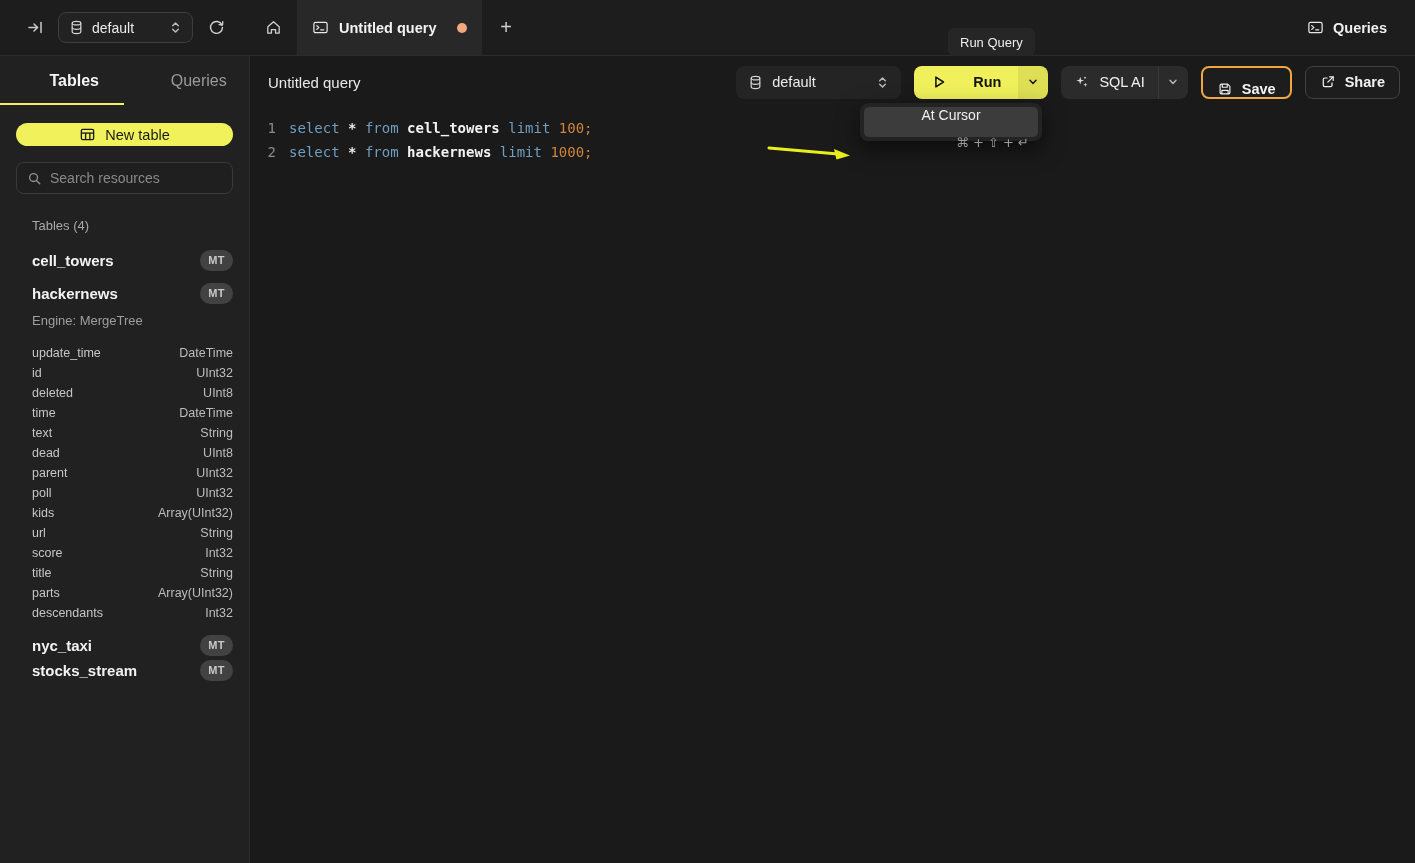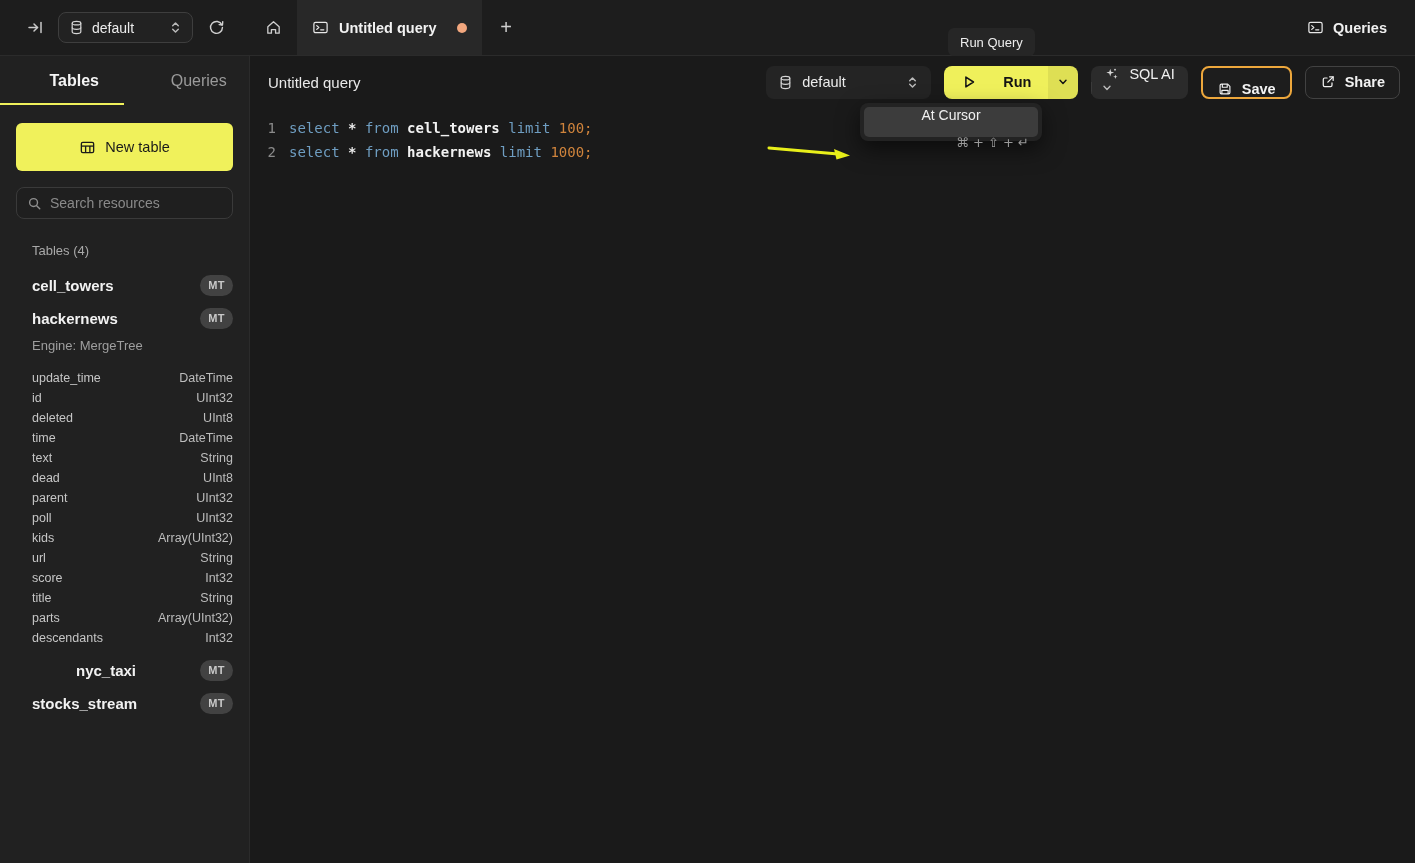--- a/index.html
+++ b/index.html
@@ -28,21 +28,21 @@
   .tb-right { position:absolute; right:0; top:0; height:100%; display:flex; align-items:center; gap:9px; padding-right:28px; cursor:pointer; }
   .tb-right .q-label { font-size:14.5px; font-weight:600; color:#f0f0f0; }
 
   
   .sidebar { position:absolute; top:56px; left:0; width:250px; bottom:0; background:#212121; border-right:1px solid #2b2b2b; }
   .side-tabs { position:relative; height:49px; display:flex; }
   .side-tab { width:125px; display:flex; align-items:center; justify-content:center; font-size:16px; cursor:pointer;margin-left:24px; }
   .side-tab.on { color:#f5f5f5; font-weight:600; }
   .side-tab.off { color:#9a9a9a; }
   .side-underline { position:absolute; left:0; bottom:0; width:124px; height:2px; background:#f0f15b; }
-  .new-table { margin:18px 16px 0; height:48px; background:#f0f15b; border-radius:6px; display:flex; align-items:center; justify-content:center; gap:9px; cursor:pointer; }
+  .new-table { margin:18px 16px 0; height:23px; background:#f0f15b; border-radius:12px; display:flex; align-items:center; justify-content:center; gap:9px; cursor:pointer; }
   .new-table .nt-label { font-size:14.5px; color:#1a1a1a; font-weight:500; }
   .search-box { margin:16px 16px 0; height:32px; background:#1f1f1f; border:1px solid #3a3a3a; border-radius:8px; display:flex; align-items:center; padding:0 10px; gap:8px; }
   .search-box input { flex:1; background:transparent; border:none; outline:none; font-size:14px; color:#e8e8e8; font-family:inherit; }
   .search-box input::placeholder { color:#8a8a8a; }
   .section-label { margin:24px 16px 0 32px; font-size:13px; color:#a9a9a9; }
   .table-row { display:flex; align-items:center; justify-content:space-between; padding:0 16px 0 32px; height:22px; cursor:pointer; }
   .table-row .tname { font-size:15px; font-weight:700; color:#f2f2f2; }
   .mt-badge { width:33px; height:21px; border-radius:11px; background:#424242; color:#c9c9c9; font-size:11px; font-weight:700; letter-spacing:.3px; display:flex; align-items:center; justify-content:center; }
   .engine-label { margin:9px 16px 0 32px; font-size:13px; color:#9e9e9e; }
   .columns { margin-top:12px; }
@@ -53,21 +53,21 @@
   
   .main { position:absolute; top:56px; left:250px; right:0; bottom:0; background:#1a1a1a; }
   .toolbar { height:52px; display:flex; align-items:center; padding:0 15px 0 18px; gap:13px; }
   .q-title { font-size:15px; color:#e9e9e9; flex:1; }
   .tb-db-select { width:165px; height:33px; background:#242424; border-radius:8px; display:flex; align-items:center; padding:0 12px; gap:9px; cursor:pointer; }
   .tb-db-select .lbl { flex:1; font-size:14.5px; color:#ececec; }
   .run-split { display:flex; height:33px; border-radius:8px; overflow:hidden; cursor:pointer; }
   .run-main { background:#eff05b; display:flex; align-items:center; gap:26px; padding:0 17px; }
   .run-main .r-label { font-size:14.5px; font-weight:600; color:#141414; }
   .run-caret { width:30px; background:#dedf54; display:flex; align-items:center; justify-content:center; color:#141414; }
-  .sqlai-split { display:flex; height:33px; background:#2b2b2b; border-radius:8px; overflow:hidden; cursor:pointer;flex-direction:column; }
+  .sqlai-split { display:flex; height:33px; background:#2b2b2b; border-radius:8px; overflow:hidden; cursor:pointer; }
   .sqlai-main { display:flex; align-items:center; gap:9px; padding:0 13px; }
   .sqlai-main .s-label { font-size:14.5px; color:#f0f0f0; }
   .sqlai-caret { width:30px; border-left:1px solid #3a3a3a; display:flex; align-items:center; justify-content:center; color:#bbb; }
   .save-btn { height:33px; background:#1d1d1d; border:2px solid #eda73c; border-radius:8px; display:flex; align-items:flex-end; gap:9px; padding:0 14px; cursor:pointer; }
   .save-btn .s-label { font-size:14.5px; font-weight:600; color:#f3f3f3; }
   .share-btn { height:33px; background:#1d1d1d; border:1px solid #424242; border-radius:8px; display:flex; align-items:center; gap:9px; padding:0 14px; cursor:pointer; }
   .share-btn .s-label { font-size:14.5px; font-weight:600; color:#f3f3f3; }
 
   
   .editor { padding-top:8px; font-family:"DejaVu Sans Mono","Liberation Mono",monospace; font-size:14px; font-weight:500; }
@@ -277,26 +277,26 @@
           <span class="cname">parts</span>
           <span class="ctype">Array(UInt32)</span>
         </div>
 
         <div class="col-row">
           <span class="cname">descendants</span>
           <span class="ctype">Int32</span>
         </div>
       </div>
 
-    <div class="table-row" style="margin-top:14px;margin-left:44px;">
+    <div class="table-row" style="margin-top:14px;">
       <span class="tname">nyc_taxi</span>
       <span class="mt-badge">MT</span>
     </div>
 
-    <div class="table-row" style="margin-top:11px;">
+    <div class="table-row" style="margin-top:3px;">
       <span class="tname">stocks_stream</span>
       <span class="mt-badge">MT</span>
     </div>
   </div>
 
   <div class="main">
     <div class="toolbar">
       <span class="q-title">Untitled query</span>
 
       <div class="tb-db-select">

